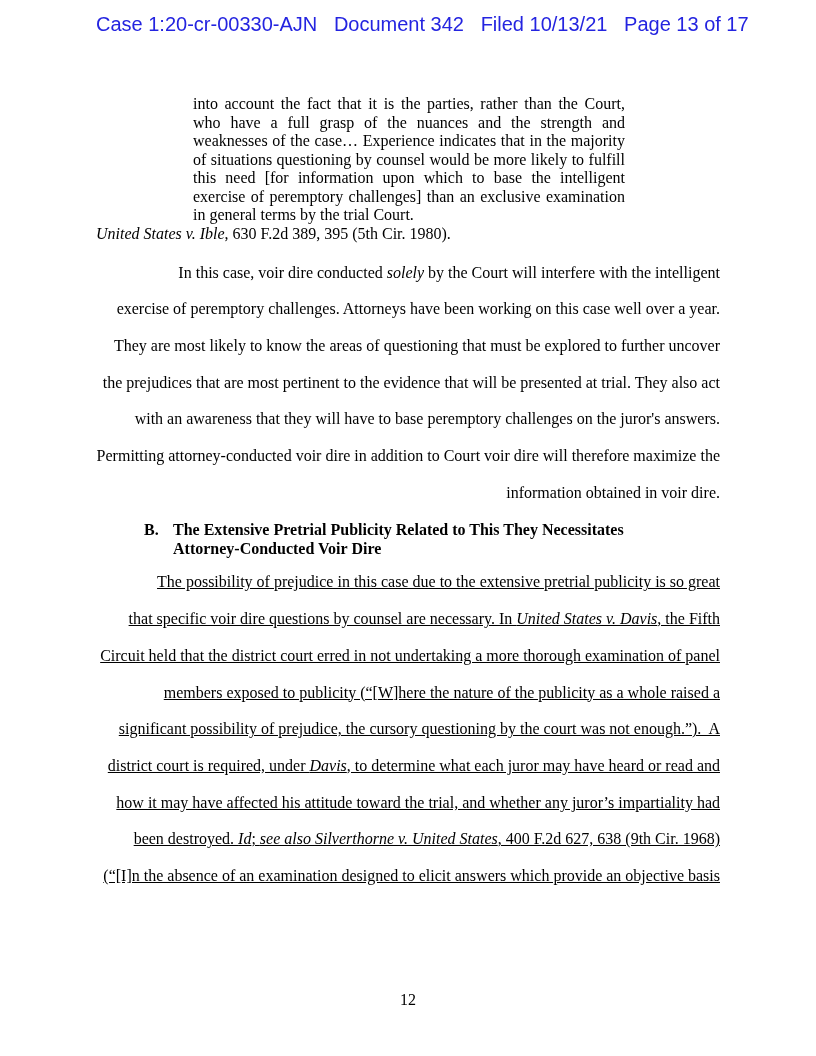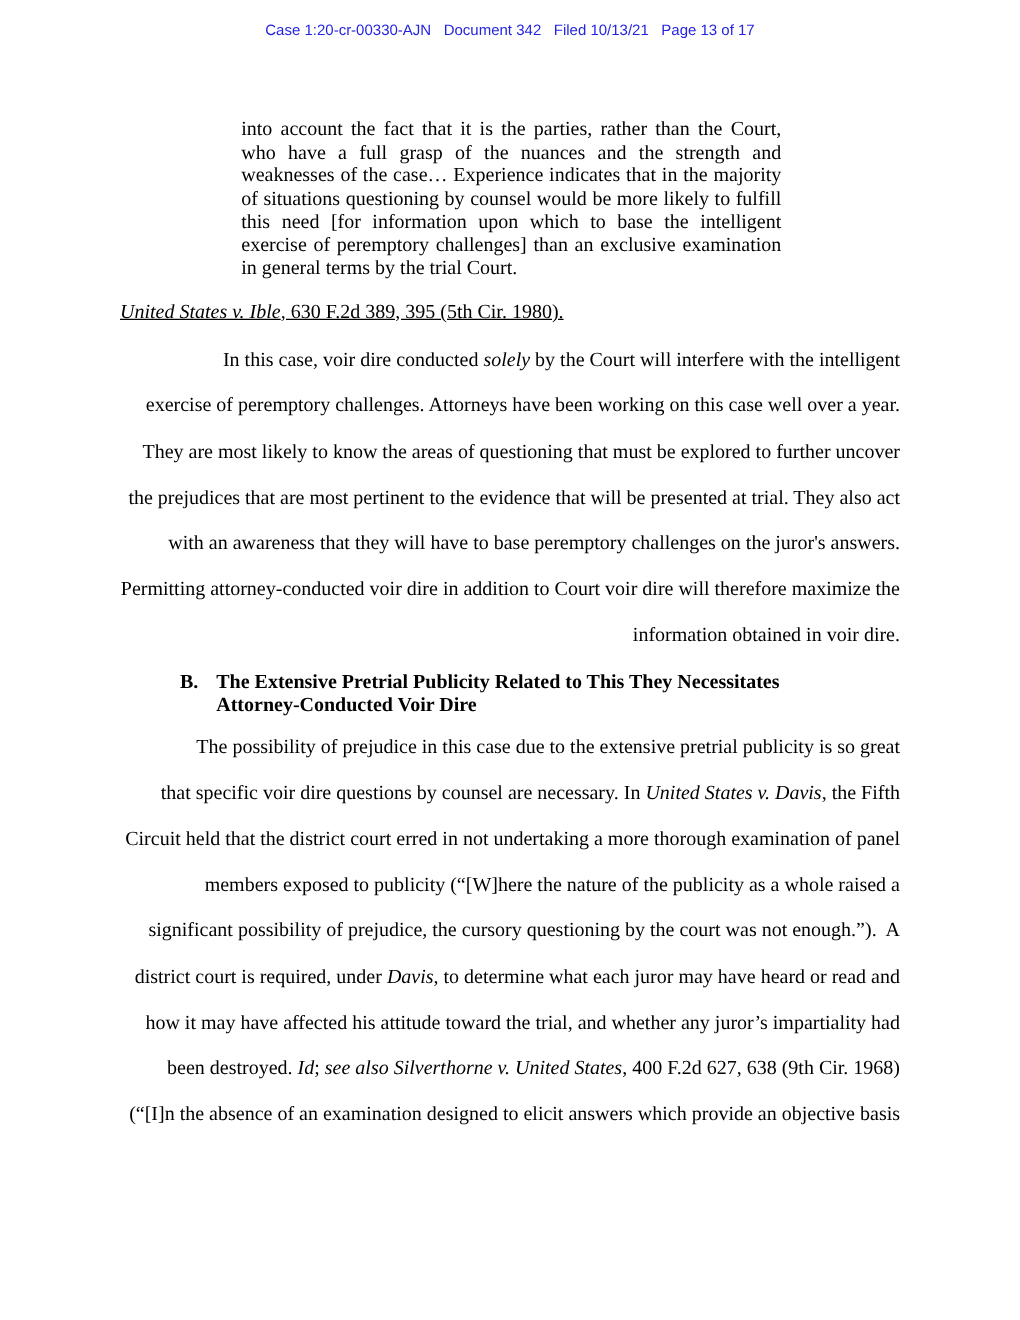--- a/index.html
+++ b/index.html
@@ -11,54 +11,52 @@
     background: #ffffff;
     box-sizing: border-box;
     padding: 0 96px;
     overflow: hidden;
     font-family: "Liberation Serif", serif;
     font-size: 16px;
     color: #000000;
   }
   .court-header {
     font-family: "Liberation Sans", sans-serif;
-    font-size: 12px;
+    font-size: 20px;
     text-align: center;
     white-space: pre;
     margin-top: 15px;
     line-height: 19px;
   }
   .bquote {
     margin: 61px 0 0 97px;
     width: 432px;
     text-align: justify;
     line-height: 18.5px;
     font-family: Liberation Serif, serif;
   }
   .citation {
-    margin-top: 16px;
     line-height: 18.5px;
-    text-decoration: underline;
   }
   .para {
     line-height: 36.7px;
     text-indent: 48px;
     text-align: right;
     width: 624px;
   }
   .p1 { margin-top: 11.5px; }
   .section-heading {
     display: flex;
     font-weight: bold;
     line-height: 19px;
     margin: 9px 0 0 48px;
   }
   .hlabel { flex: none; width: 29px; }
   .htext  { width: 520px; }
-  .p2 { margin-top: 6px; }
+  .p2 { margin-top: 6px; text-decoration: underline; }
   .pagenum {
     position: absolute;
     left: 0; right: 0;
     top: 991px;
     text-align: center;
     line-height: 18.5px;
   }
   i { font-style: italic; }
 </style>
 </head>
@@ -74,14 +72,15 @@
 
   <div class="para p1"><span>In this case, voir dire conducted </span><i>solely</i><span> by the Court will interfere with the intelligent exercise of peremptory challenges. Attorneys have been working on this case well over a year. They are most likely to know the areas of questioning that must be explored to further uncover the prejudices that are most pertinent to the evidence that will be presented at trial. They also act with an awareness that they will have to base peremptory challenges on the juror's answers. Permitting attorney-conducted voir dire in addition to Court voir dire will therefore maximize the information obtained in voir dire.</span></div>
 
   <div class="section-heading">
     <span class="hlabel">B.</span>
     <span class="htext">The Extensive Pretrial Publicity Related to This They Necessitates Attorney-Conducted Voir Dire</span>
   </div>
 
   <div class="para p2"><span>The possibility of prejudice in this case due to the extensive pretrial publicity is so great that specific voir dire questions by counsel are necessary. In </span><i>United States v. Davis</i><span>, the Fifth Circuit held that the district court erred in not undertaking a more thorough examination of panel members exposed to publicity (“[W]here the nature of the publicity as a whole raised a significant possibility of prejudice, the cursory questioning by the court was not enough.”).&nbsp; A district court is required, under </span><i>Davis</i><span>, to determine what each juror may have heard or read and how it may have affected his attitude toward the trial, and whether any juror’s impartiality had been destroyed. </span><i>Id</i><span>; </span><i>see also Silverthorne v. United States</i><span>, 400 F.2d 627, 638 (9th Cir. 1968) (“[I]n the absence of an examination designed to elicit answers which provide an objective basis</span></div>
 
+  <div class="pagenum">12</div>
 
 </div>
 
 </body></html>

